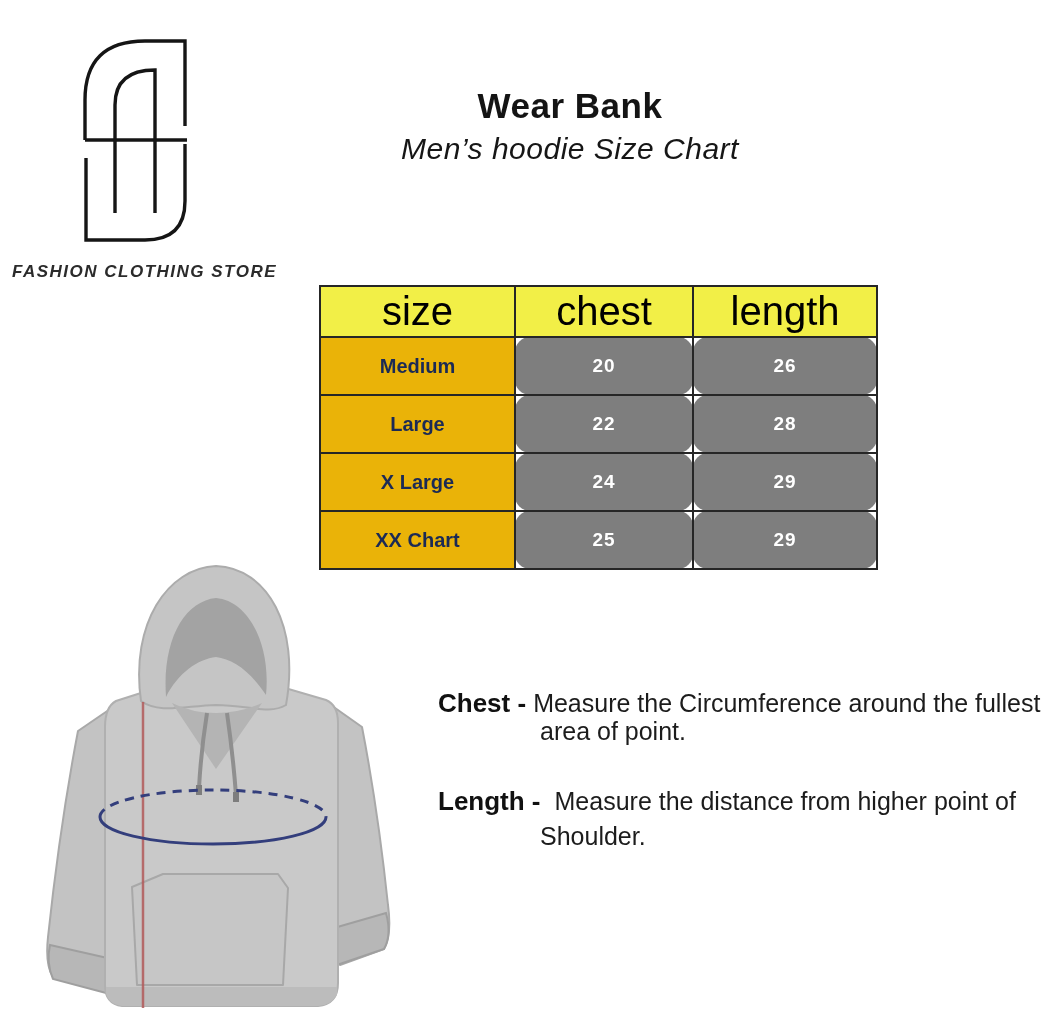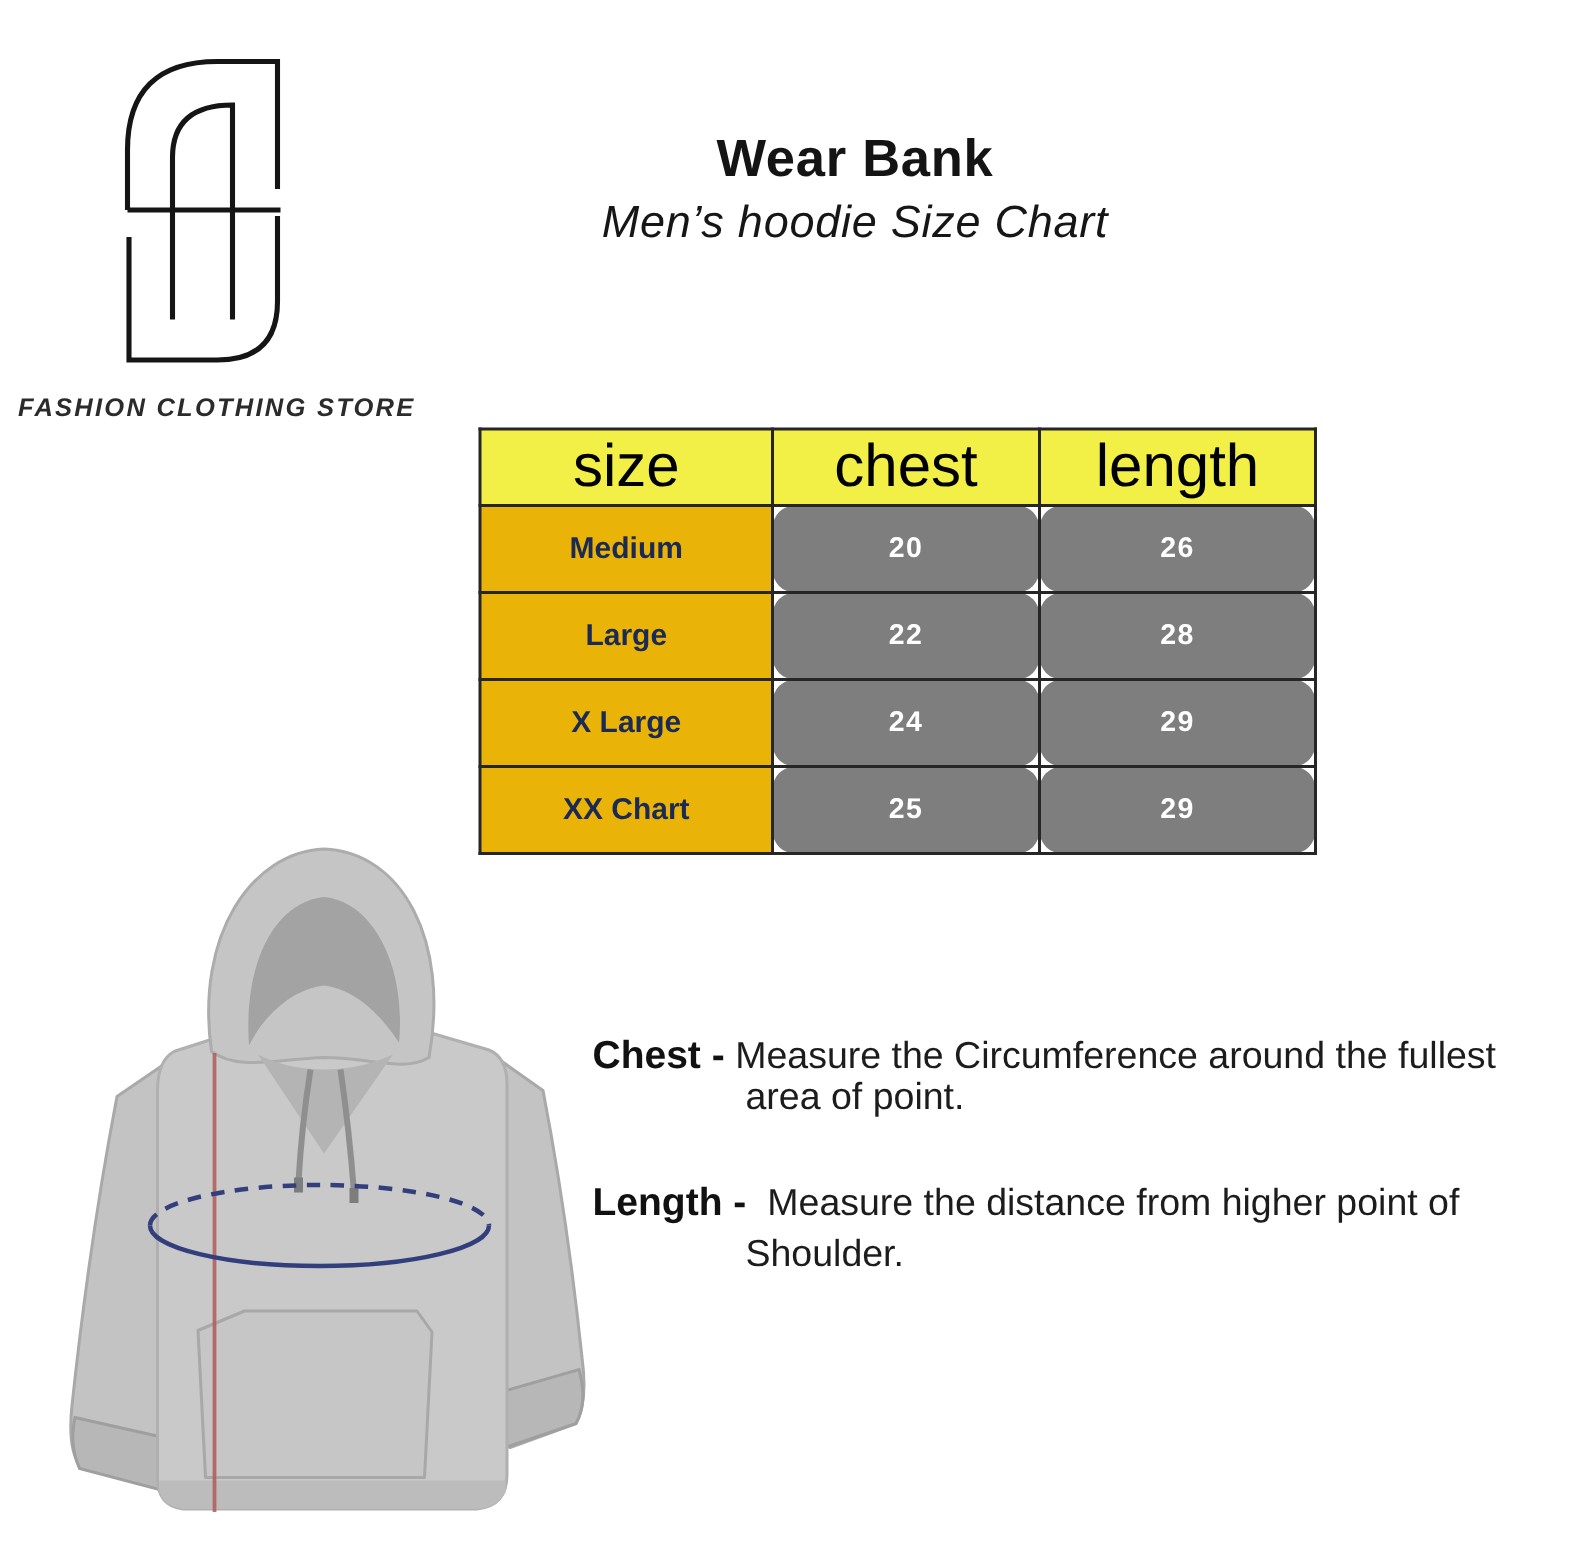--- a/index.html
+++ b/index.html
@@ -28,21 +28,21 @@
   .size-table td,.size-table th{border:2px solid #262626;text-align:center;vertical-align:middle;padding:0;}
   .size-table th{background:#f2ef47;color:#000;font-weight:normal;font-size:40px;height:49px;line-height:49px;}
   .size-table td{height:56px;}
   .size-table td.size-cell{background:#eab308;color:#1b2a55;font-weight:bold;font-size:20px;}
   .size-table td.value-cell{background:#7e7e7e;color:#ffffff;font-weight:bold;font-size:19px;letter-spacing:1px;border-radius:15px;}
 
   
   .hoodie{left:20px;top:555px;}
 
   
-  .instr-line{white-space:nowrap;font-size:25px;color:#1c1c1c;}
+  .instr-line{white-space:nowrap;font-size:25px;color:#1c1c1c;margin-left:43px;}
   .instr-term{font-weight:bold;font-size:26px;color:#111;}
   .chest-line1{left:395px;top:688px;}
   .chest-line2{left:497px;top:717px;}
   .length-line1{left:395px;top:786px;}
   .length-line2{left:497px;top:822px;}
   .chest-line1 .instr-text{margin-left:7px;}
   .length-line1 .instr-text{margin-left:14px;}
 </style>
 </head>
 <body>

